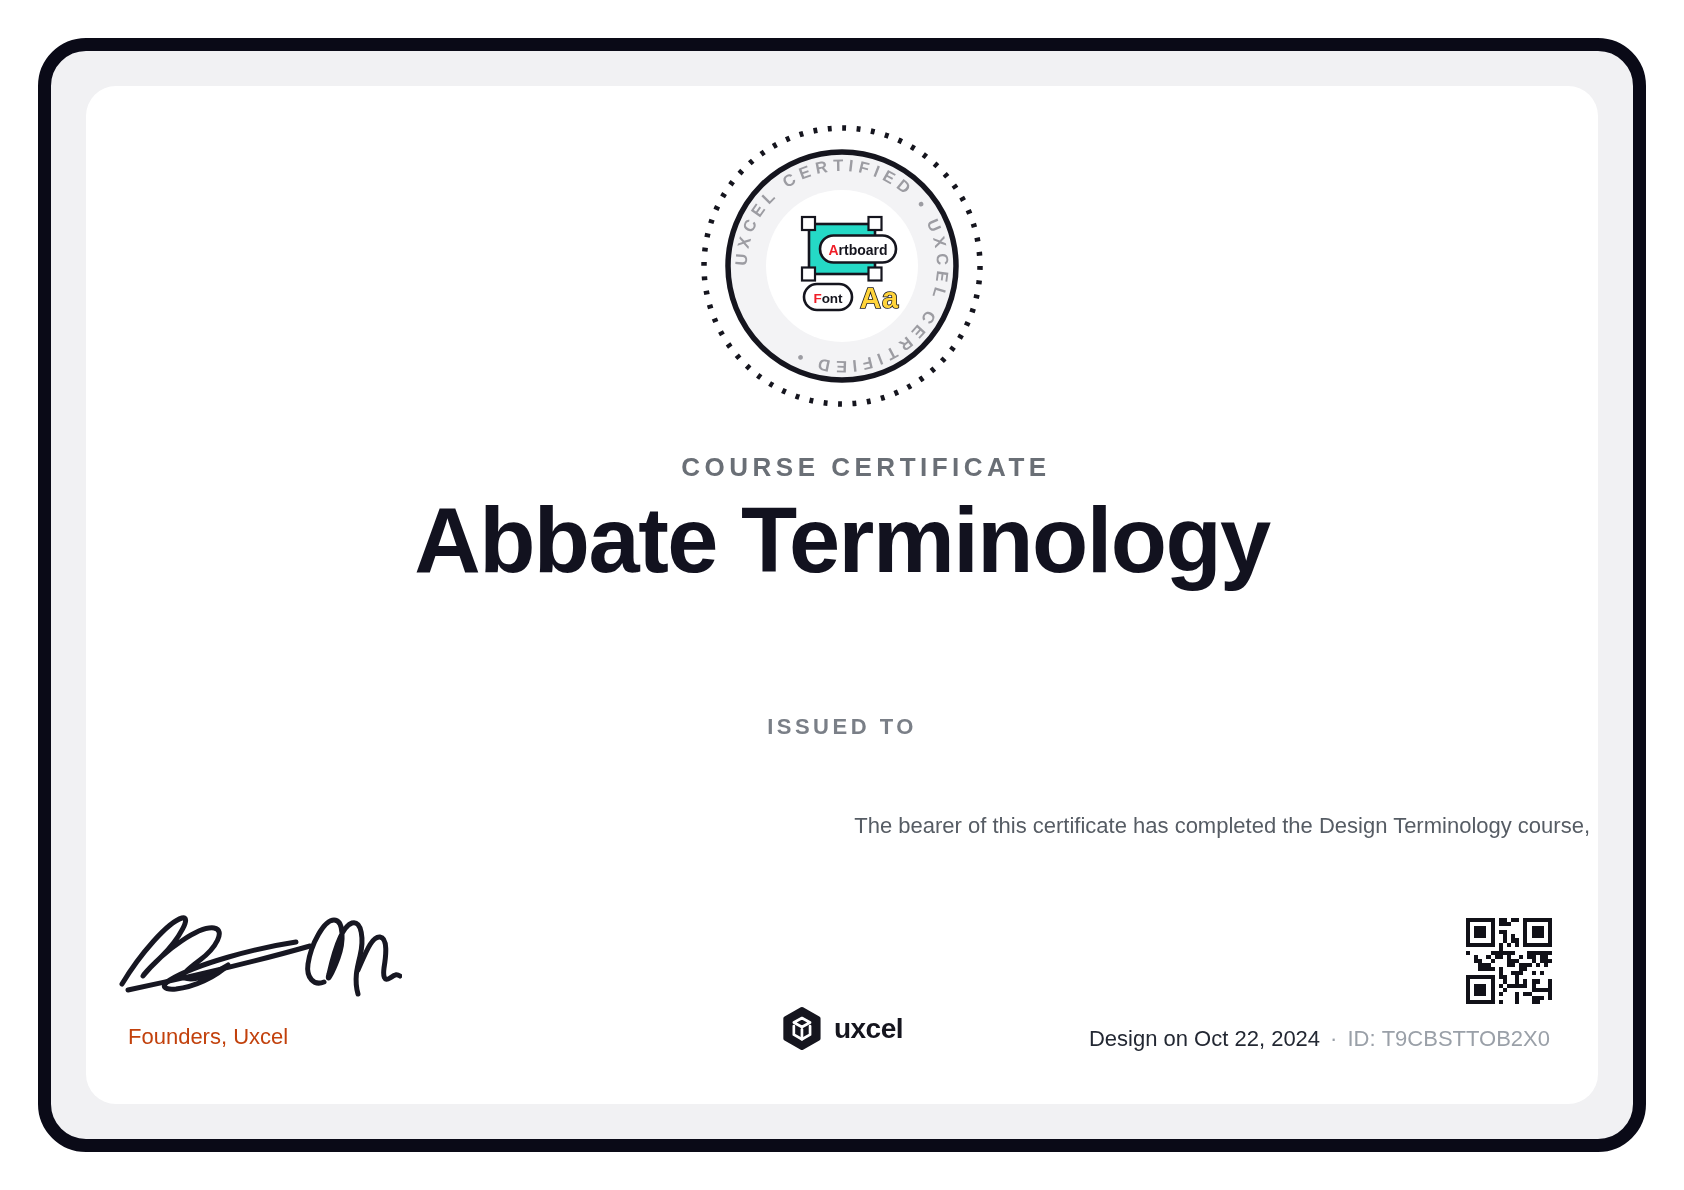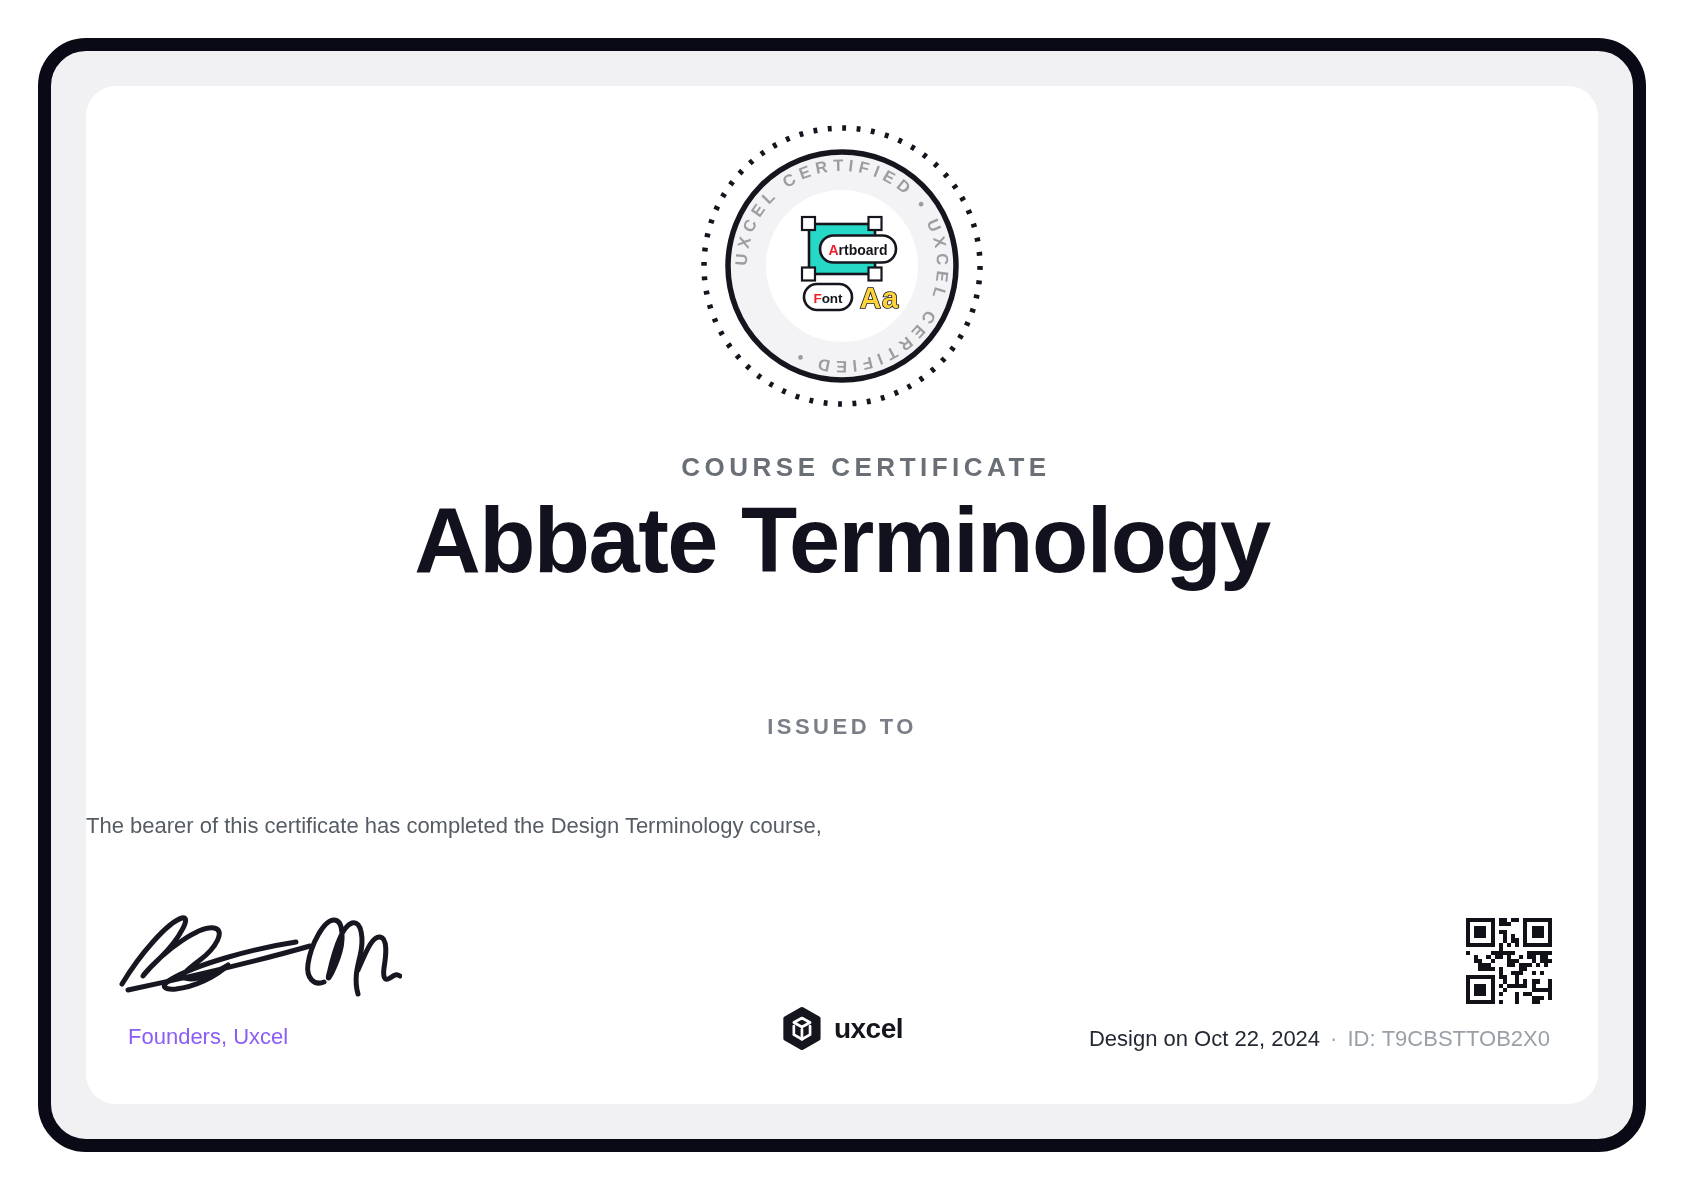--- a/index.html
+++ b/index.html
@@ -30,28 +30,28 @@
   }
   .issued-to{
     position:absolute;left:0;right:0;top:588px;text-align:center;
     font-size:22px;font-weight:600;letter-spacing:3.5px;color:#7a7f87;margin-top:40px;
   }
   .recipient{
     position:absolute;left:0;right:0;top:626px;text-align:center;
     font-size:39px;font-weight:800;letter-spacing:-0.3px;color:#12121f;
   }
   .description{
-    position:absolute;left:0;right:1px;top:722px;text-align:left;
+    position:absolute;left:0;right:8px;top:722px;text-align:right;
     font-size:22px;line-height:36px;color:#565c64;
   }
   
   .signatures{position:absolute;left:32px;top:810px;width:284px;height:102px;}
   .founders{
     position:absolute;left:42px;top:938px;
-    font-size:22px;color:#8b5cf6;
+    font-size:22px;color:#c2410c;
   }
   .brand{
     position:absolute;left:50%;top:920px;transform:translateX(-50%);
     display:flex;align-items:center;gap:11px;
   }
   .brand-word{font-size:28px;font-weight:800;letter-spacing:-0.5px;color:#15151e;}
   .issue-info{
     position:absolute;right:48px;top:940px;
     font-size:22px;color:#232833;white-space:nowrap;
   }

